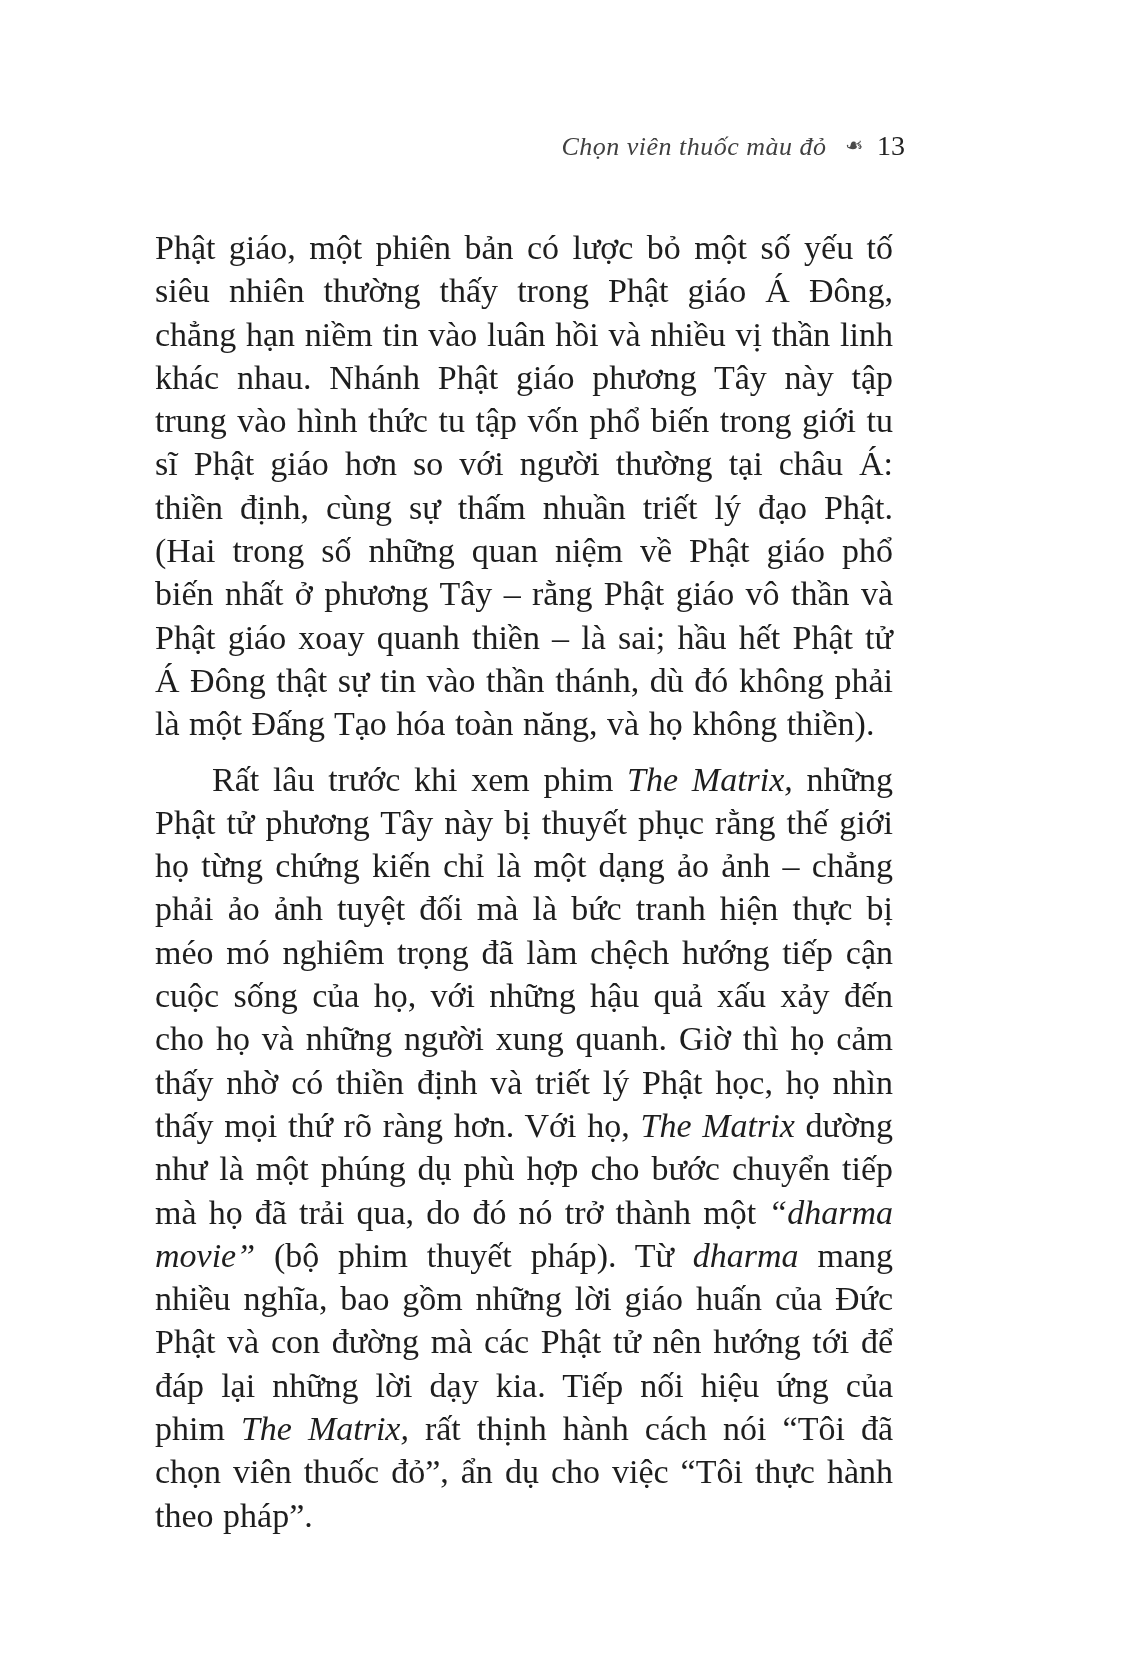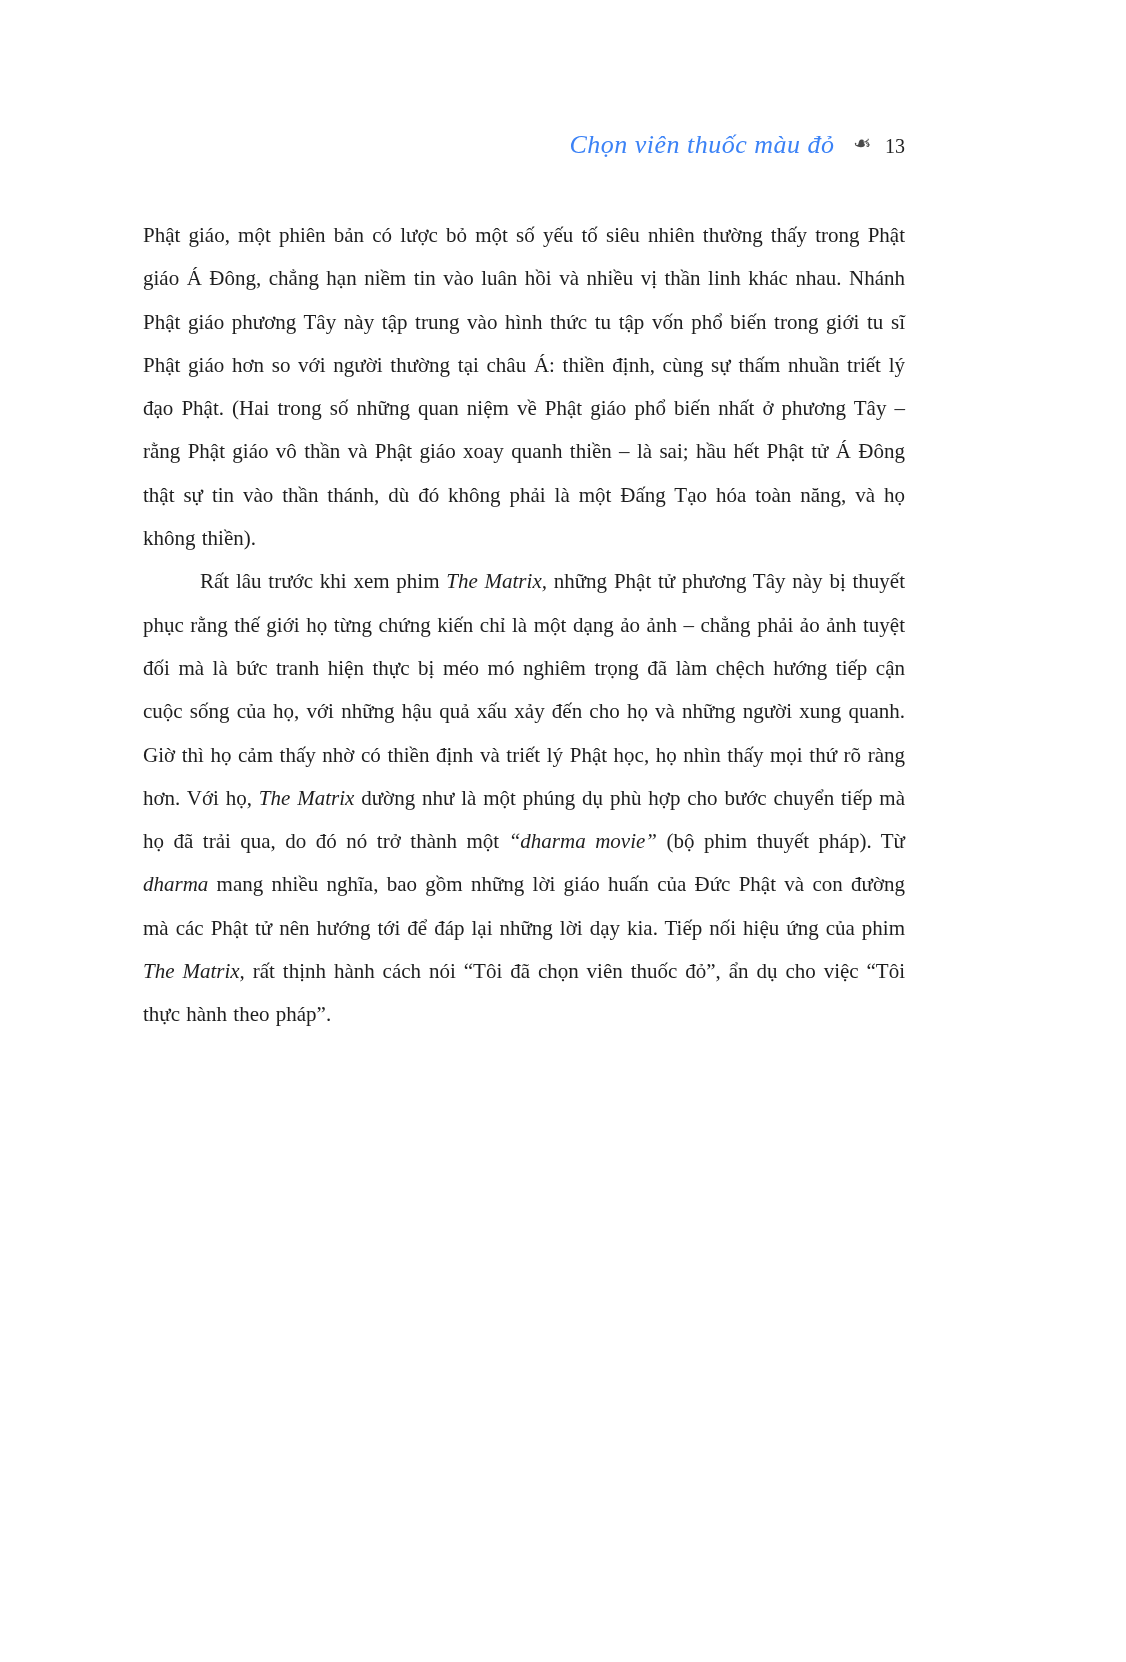--- a/index.html
+++ b/index.html
@@ -23,44 +23,44 @@
     left: 143px;
     width: 762px;
     display: flex;
     justify-content: flex-end;
     align-items: baseline;
     white-space: nowrap;
   }
   .running-title {
     font-style: italic;
     font-size: 26px;
-    color: #3b82f6;
+    color: #404040;
     letter-spacing: 0.5px;
   }
   .ornament {
     font-style: normal;
     font-size: 22px;
     color: #4a4a4a;
     margin: 0 14px 0 18px;
     transform: scaleX(-1) translateY(-2px);
     display: inline-block;
   }
   .page-number {
-    font-size: 20px;
+    font-size: 28px;
     color: #222222;
   }
   .page-body {
     position: absolute;
     top: 214px;
     left: 143px;
     width: 762px;
   }
   .para {
-    margin: 0;
-    font-size: 21px;
+    margin: 12px;
+    font-size: 34px;
     line-height: 43.3px;
     text-align: justify;
     text-justify: inter-word;
     word-spacing: 1px;
   }
   .para.indent {
     text-indent: 57px;
   }
   .para em {
   }

